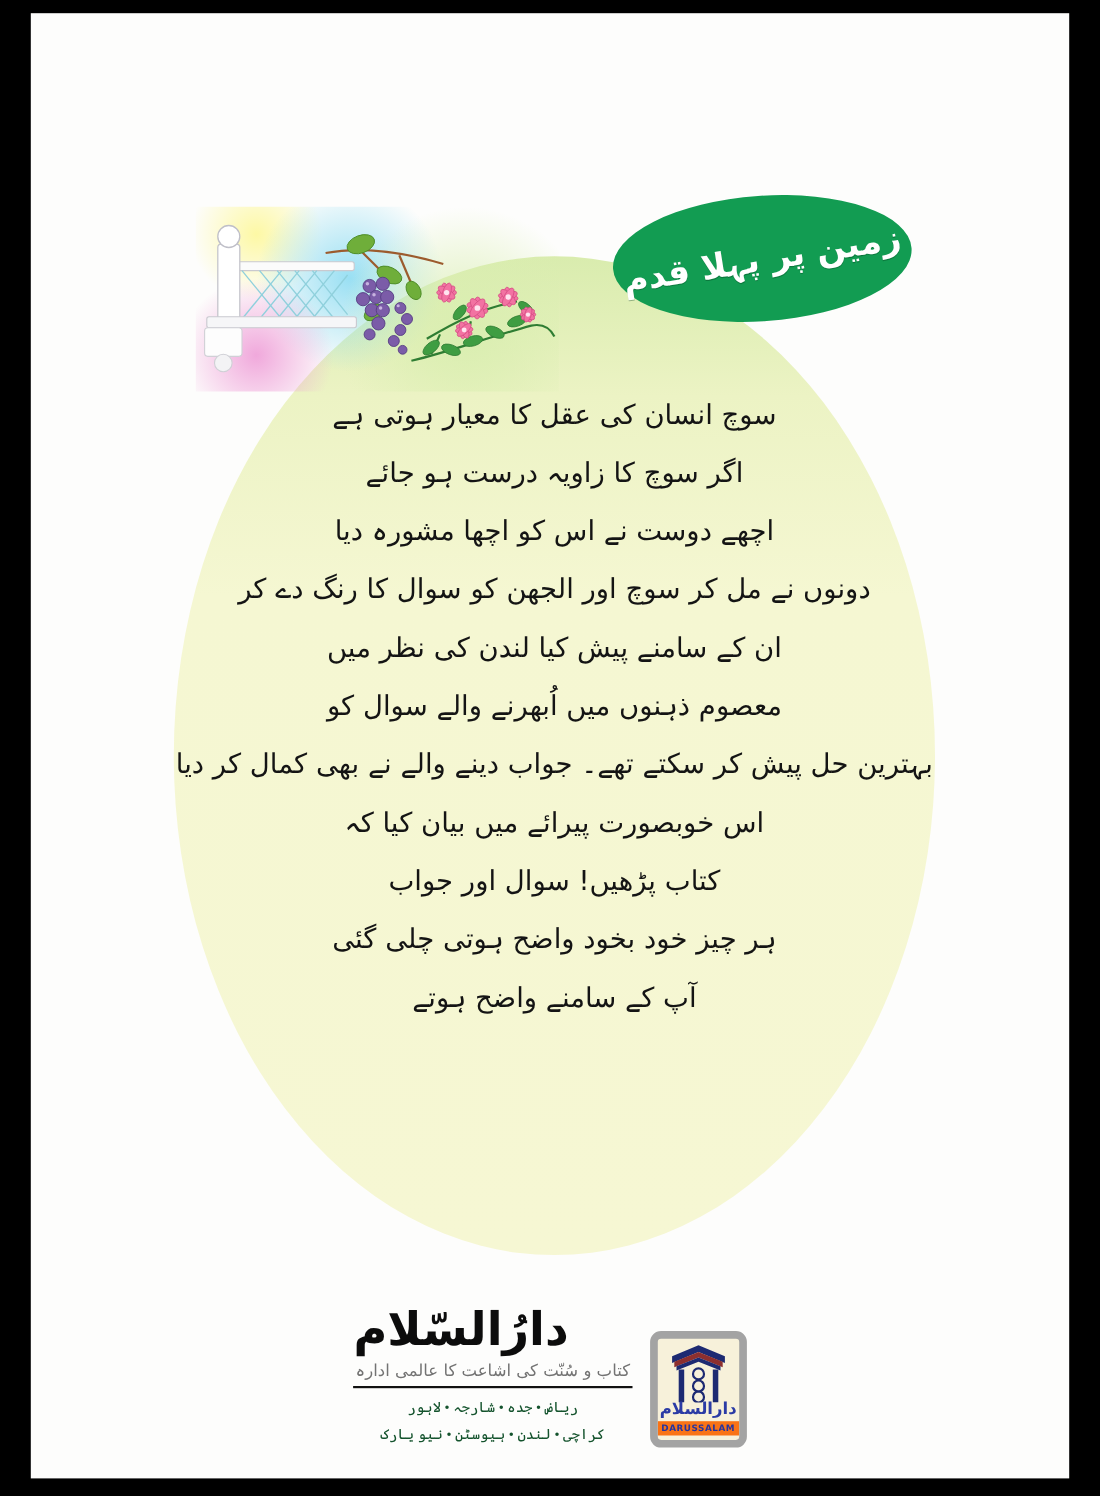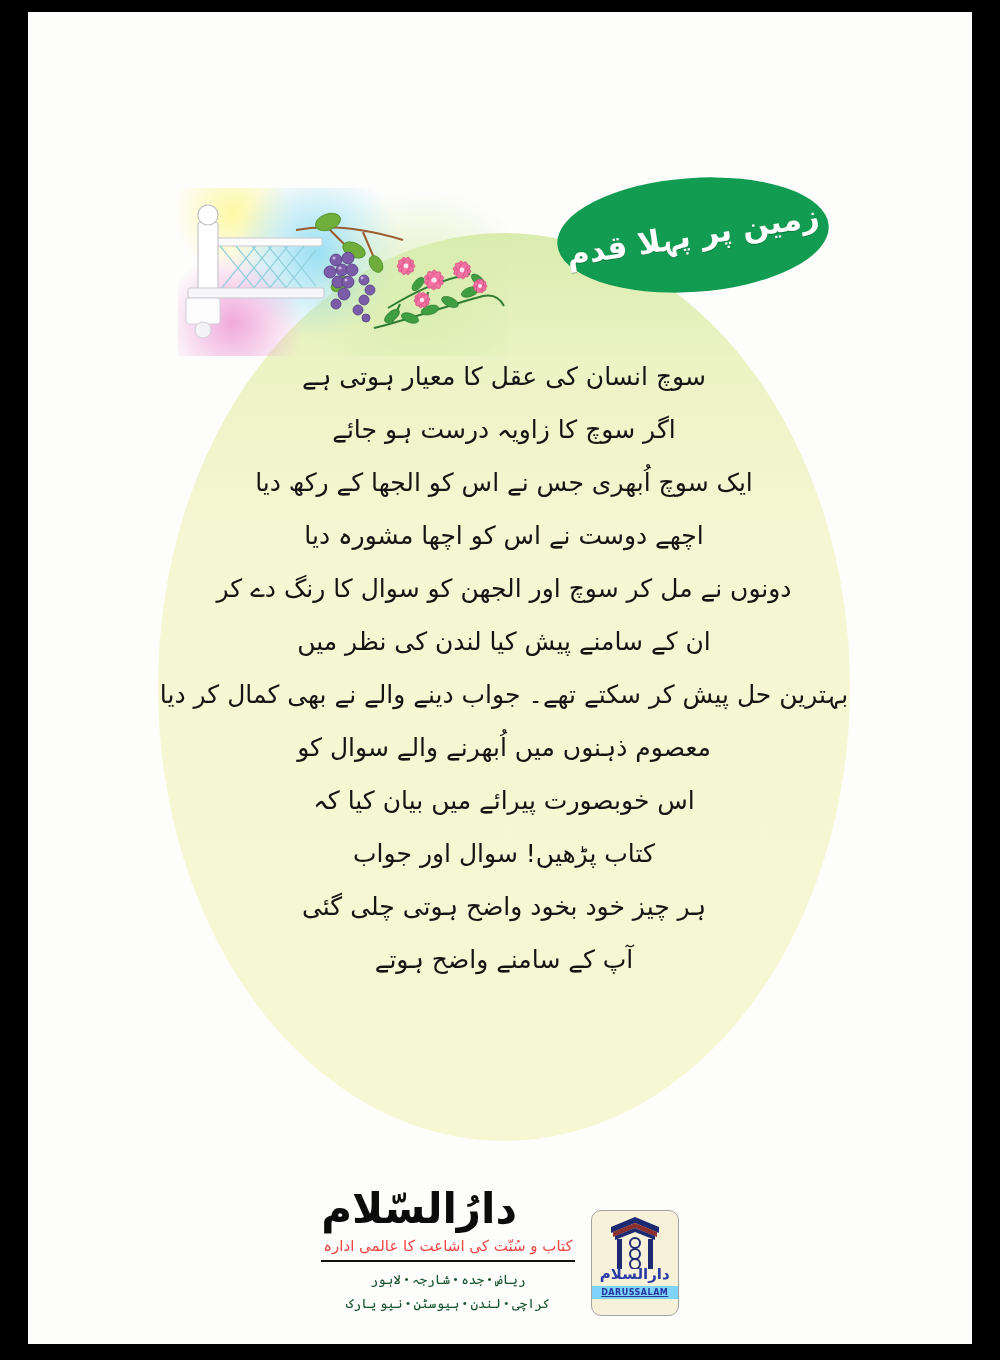--- a/index.html
+++ b/index.html
@@ -83,59 +83,59 @@
   .pub-name{
     font-size:42px;
     font-weight:bold;
     color:#0c0c0c;
     line-height:1.1;
     text-align:left;
     direction:rtl;
   }
   .pub-tagline{
     font-size:15px;
-    color:#ef4444;
+    color:#737373;
     border-bottom:2px solid #111;
     padding:3px 2px 5px 2px;
     margin-top:2px;
     white-space:nowrap;
     font-weight:500;
   }
   .pub-cities{
     font-size:13px;
     color:#14532d;
     margin-top:6px;
     line-height:1.85;
     white-space:nowrap;
     font-family:Liberation Serif, serif;
   }
   
   .logo-box{
     width:88px; height:106px;
     background:#f7f1da;
-    border:1px solid #a3a3a3;
+    border:7px solid #a3a3a3;
     border-radius:10px;
     box-sizing:border-box;
     display:flex; flex-direction:column; align-items:center;
     overflow:hidden;
     position:relative;
   }
   .logo-art{flex:0 0 auto; margin-top:2px;}
   .logo-ar{
     font-size:15px; font-weight:bold; color:#2b3ba5;
     line-height:1; margin-top:-2px;
     direction:rtl;
   }
   .logo-en{
     font-size:8px; font-weight:bold; color:#2434a0;
-    background:#7dd3fc;
+    background:#f97316;
     width:100%; text-align:center;
     letter-spacing:.5px;
     padding:2px 0 2px 0;
-    position:absolute; bottom:16px; left:0;text-decoration:underline;
+    position:absolute; bottom:4px; left:0;
   }
 </style>
 </head>
 <body>
 
 <div class="page">
 
   <div class="big-ellipse"></div>
 
   <svg class="illo" viewBox="0 0 330 168" aria-hidden="true">
@@ -285,26 +285,25 @@
     </g>
   </svg>
 
   <div class="badge">
     <div class="badge-text">زمین پر پہلا قدم</div>
   </div>
 
   <div class="poem">
     <div class="poem-line">سوچ انسان کی عقل کا معیار ہوتی ہے</div>
     <div class="poem-line">اگر سوچ کا زاویہ درست ہو جائے</div>
-    <div class="poem-line">ایک سوچ اُبھری جس نے اس کو الجھا کے رکھ دیا</div>
     <div class="poem-line">اچھے دوست نے اس کو اچھا مشورہ دیا</div>
     <div class="poem-line">دونوں نے مل کر سوچ اور الجھن کو سوال کا رنگ دے کر</div>
     <div class="poem-line">ان کے سامنے پیش کیا لندن کی نظر میں</div>
+    <div class="poem-line">معصوم ذہنوں میں اُبھرنے والے سوال کو</div>
     <div class="poem-line">بہترین حل پیش کر سکتے تھے۔ جواب دینے والے نے بھی کمال کر دیا</div>
-    <div class="poem-line">معصوم ذہنوں میں اُبھرنے والے سوال کو</div>
     <div class="poem-line">اس خوبصورت پیرائے میں بیان کیا کہ</div>
     <div class="poem-line">کتاب پڑھیں! سوال اور جواب</div>
     <div class="poem-line">ہر چیز خود بخود واضح ہوتی چلی گئی</div>
     <div class="poem-line">آپ کے سامنے واضح ہوتے</div>
   </div>
 
   <div class="footer">
     <div class="pub-text">
       <div class="pub-name">دارُالسّلام</div>
       <div class="pub-tagline">کتاب و سُنّت کی اشاعت کا عالمی ادارہ</div>

